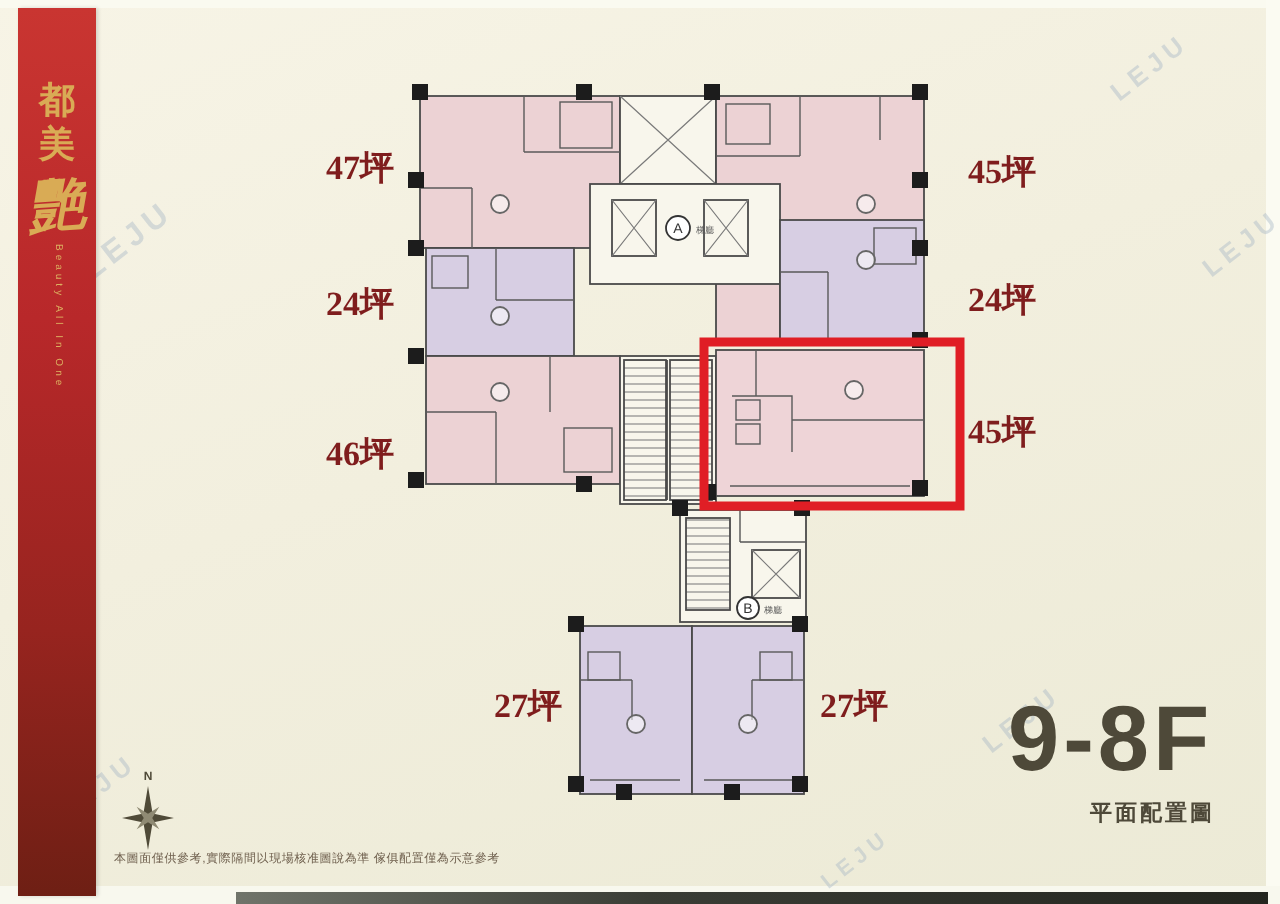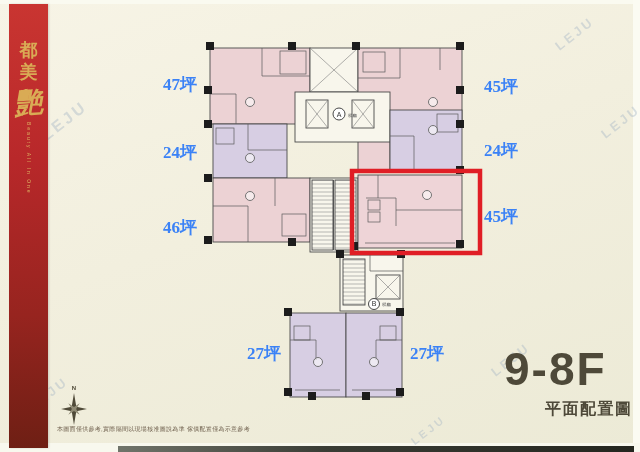--- a/index.html
+++ b/index.html
@@ -21,25 +21,25 @@
   .b-c1{top:34px;font-size:18px;}
   .b-c2{top:56px;font-size:18px;}
   .b-c3{top:80px;font-size:29px;font-style:italic;transform:rotate(-4deg);}
   .b-sub{position:absolute;left:17px;top:118px;writing-mode:vertical-rl;font-size:5px;
          letter-spacing:2px;color:#dcb060;}
   
   .wm{position:absolute;color:#a7b7c6;opacity:.42;font-weight:700;letter-spacing:3px;
       transform:rotate(-38deg);font-size:13px;pointer-events:none;}
   
   .ulabel{position:absolute;transform:translate(-50%,-50%);font-family:"Liberation Serif","DejaVu Serif",serif;
-          font-weight:700;font-size:17px;color:#3b82f6;white-space:nowrap;text-align:center;}
+          font-weight:700;font-size:17px;color:#7f1d1d;white-space:nowrap;text-align:center;}
   
   .floor-range{position:absolute;left:504px;top:342px;font-size:46px;font-weight:600;
                color:#4e4939;letter-spacing:2px;}
-  .caption{position:absolute;left:545px;top:399px;font-size:16px;font-weight:700;
+  .caption{position:absolute;left:545px;top:399px;font-size:11px;font-weight:700;
            letter-spacing:1.5px;color:#4e4939;}
   .disclaimer{position:absolute;left:57px;top:425px;font-size:6px;color:#70614f;letter-spacing:.3px;}
   .compass{position:absolute;left:54px;top:382px;}
   .plan-svg{position:absolute;left:200px;top:38px;}
 </style>
 </head>
 <body>
 
 <div class="page">
   <div class="paper"></div>

